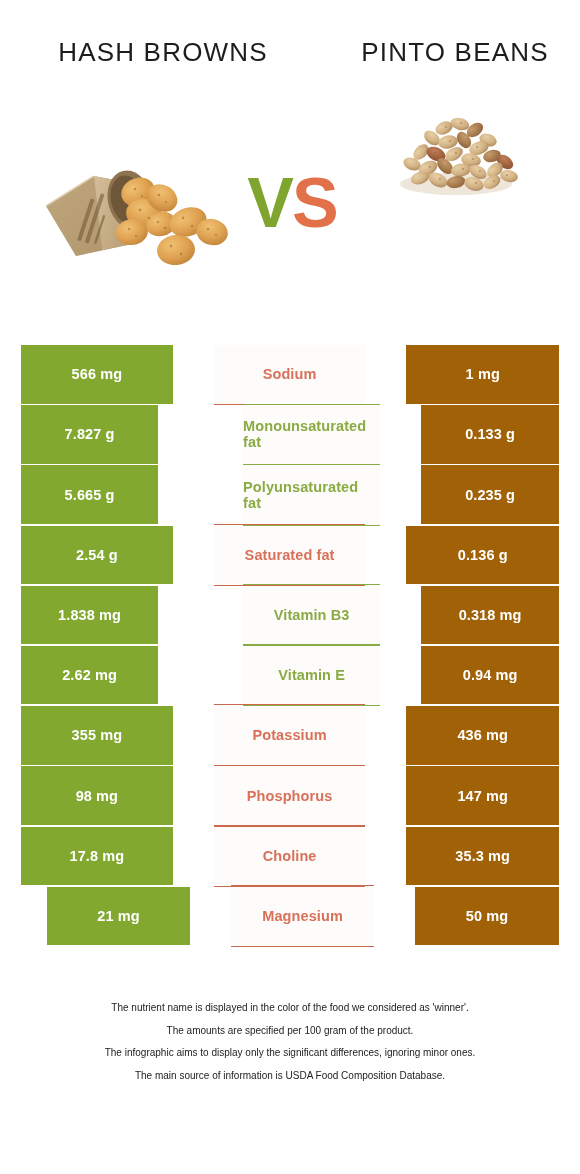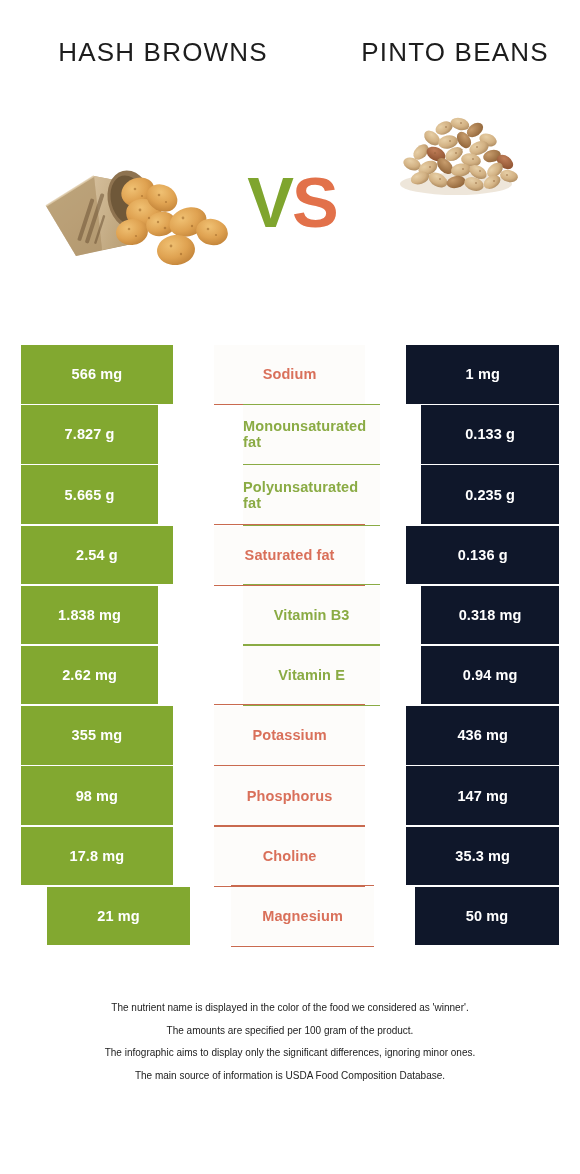--- a/index.html
+++ b/index.html
@@ -109,21 +109,21 @@
   }
 
   .cell-left {
     width: 179px;
     background: #82A830;
     color: #ffffff;
   }
 
   .cell-right {
     width: 180px;
-    background: #0f172a;
+    background: #a16207;
     color: #ffffff;
   }
 
   .cell-mid {
     width: 179px;
     background: #FDFCFA;
     font-size: 14.5px;
     font-weight: 700;
     position: relative;
   }

